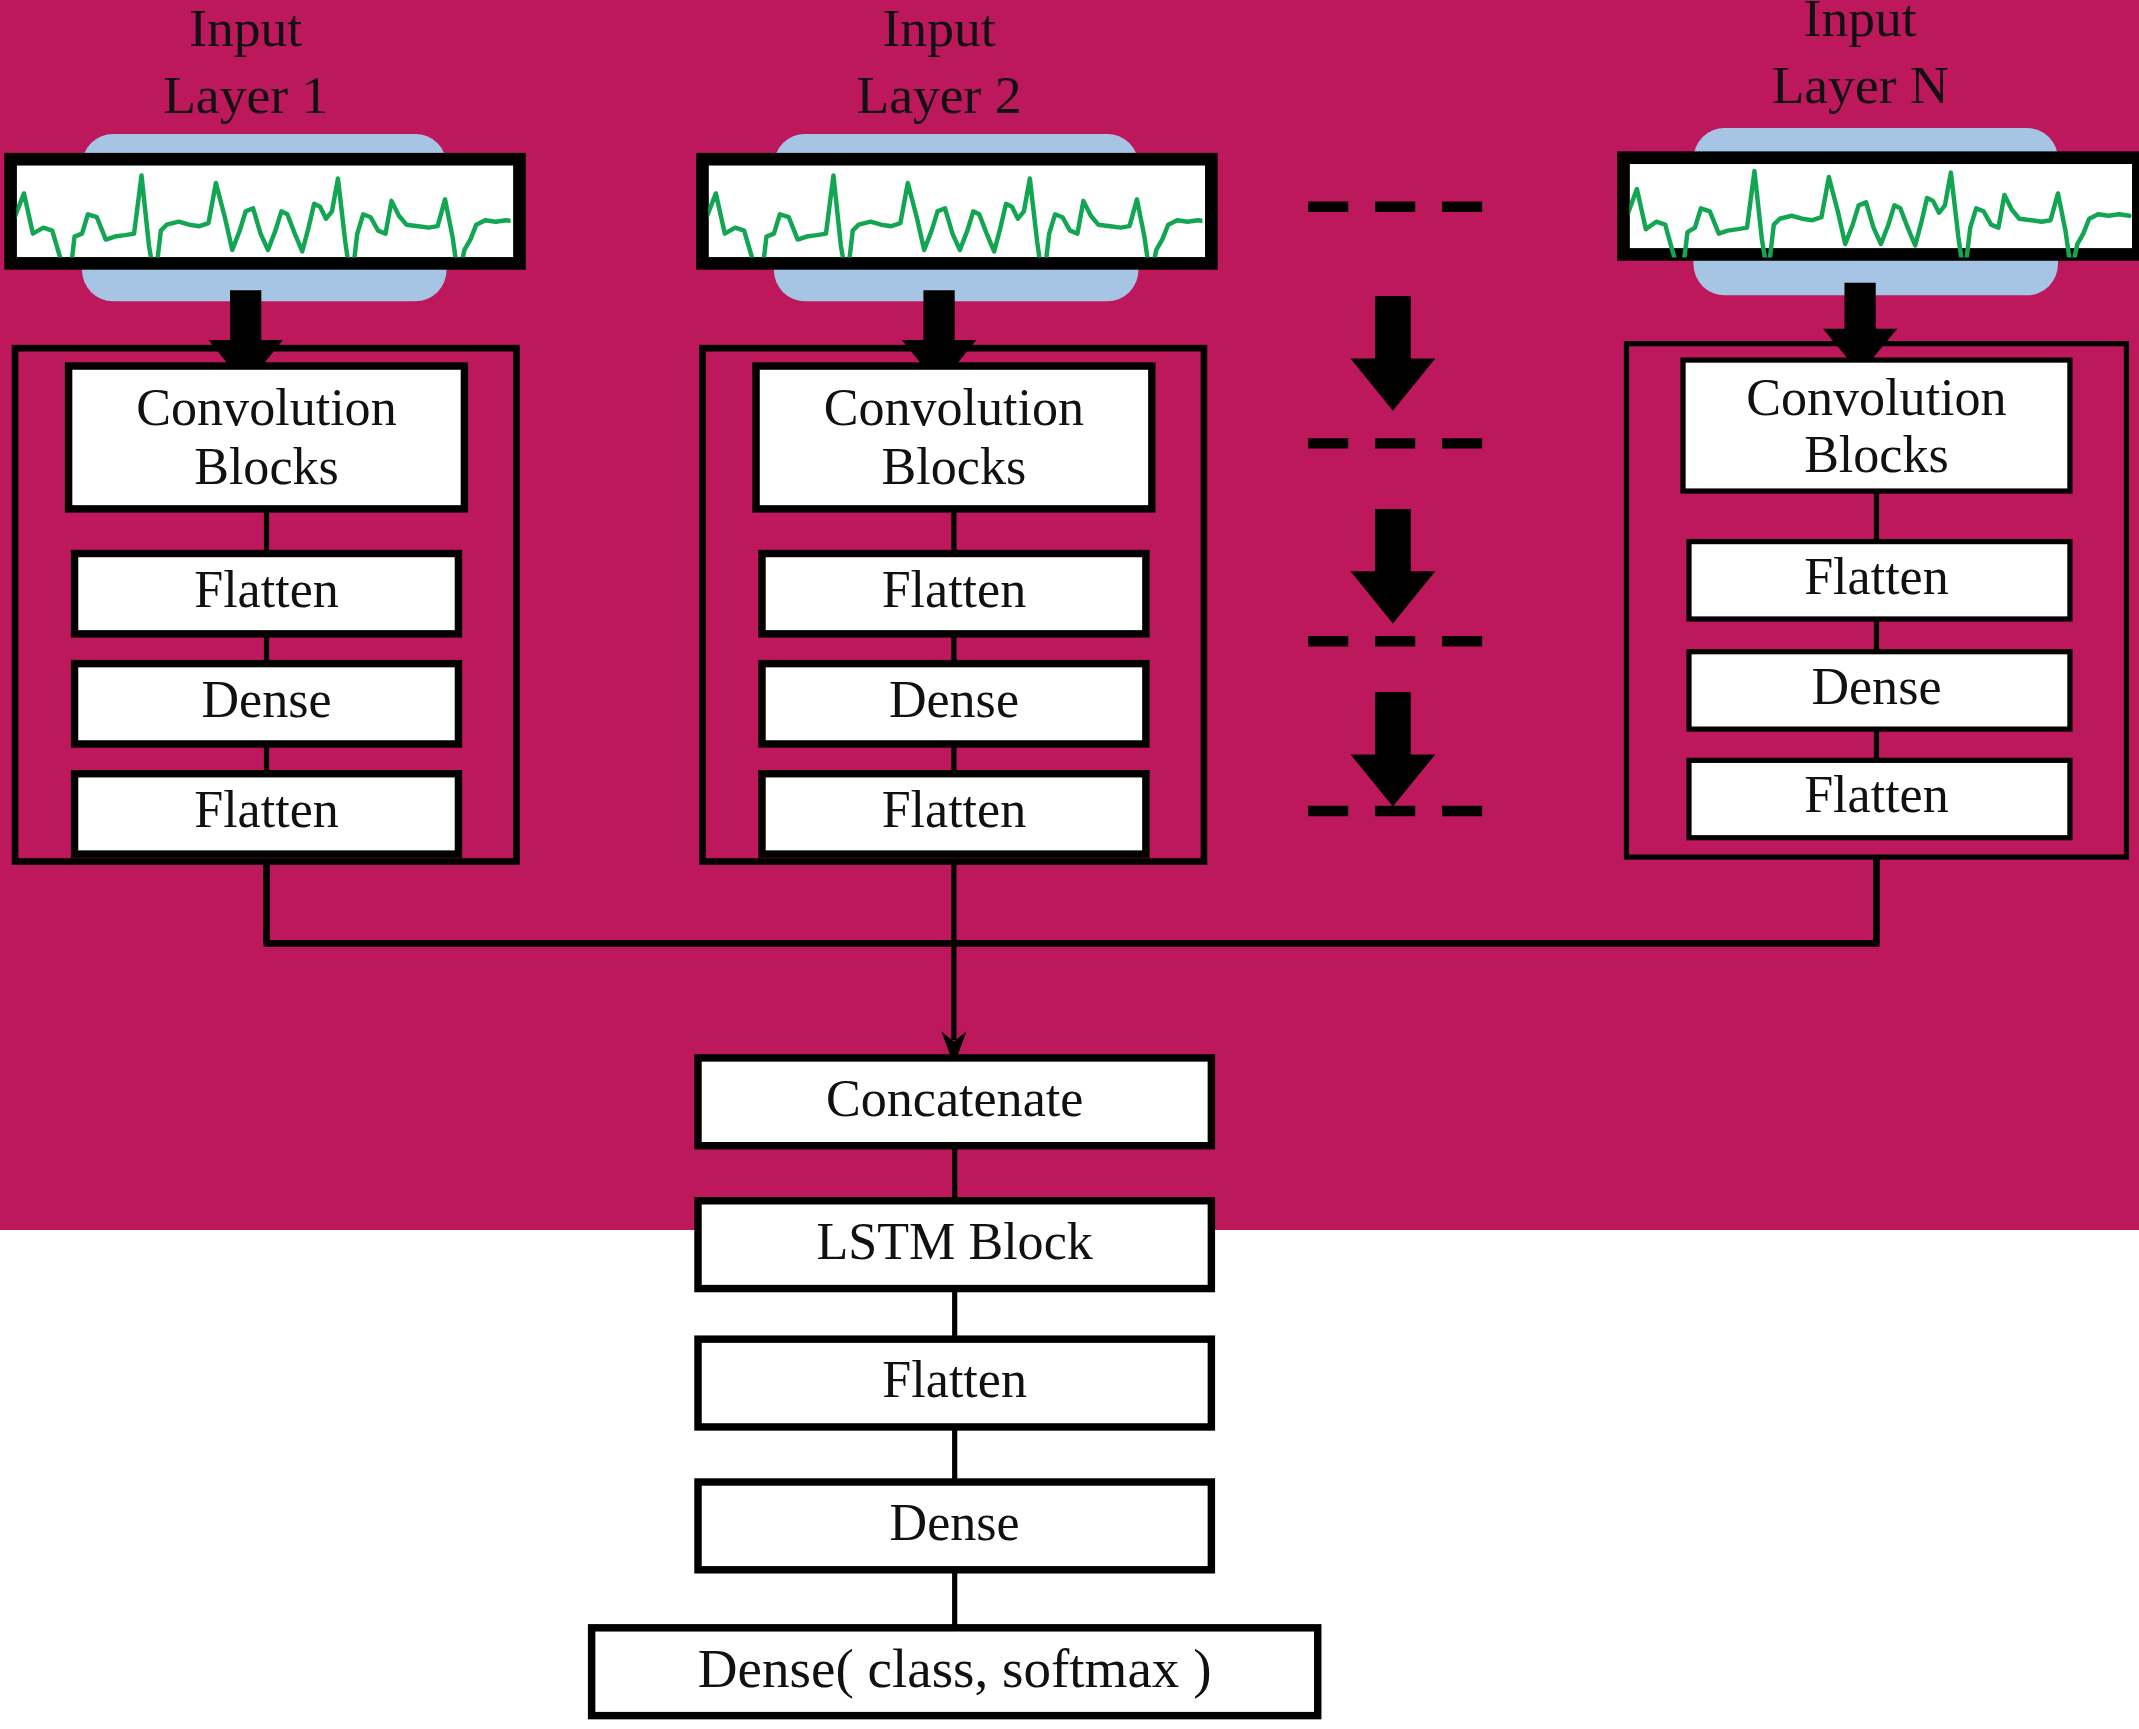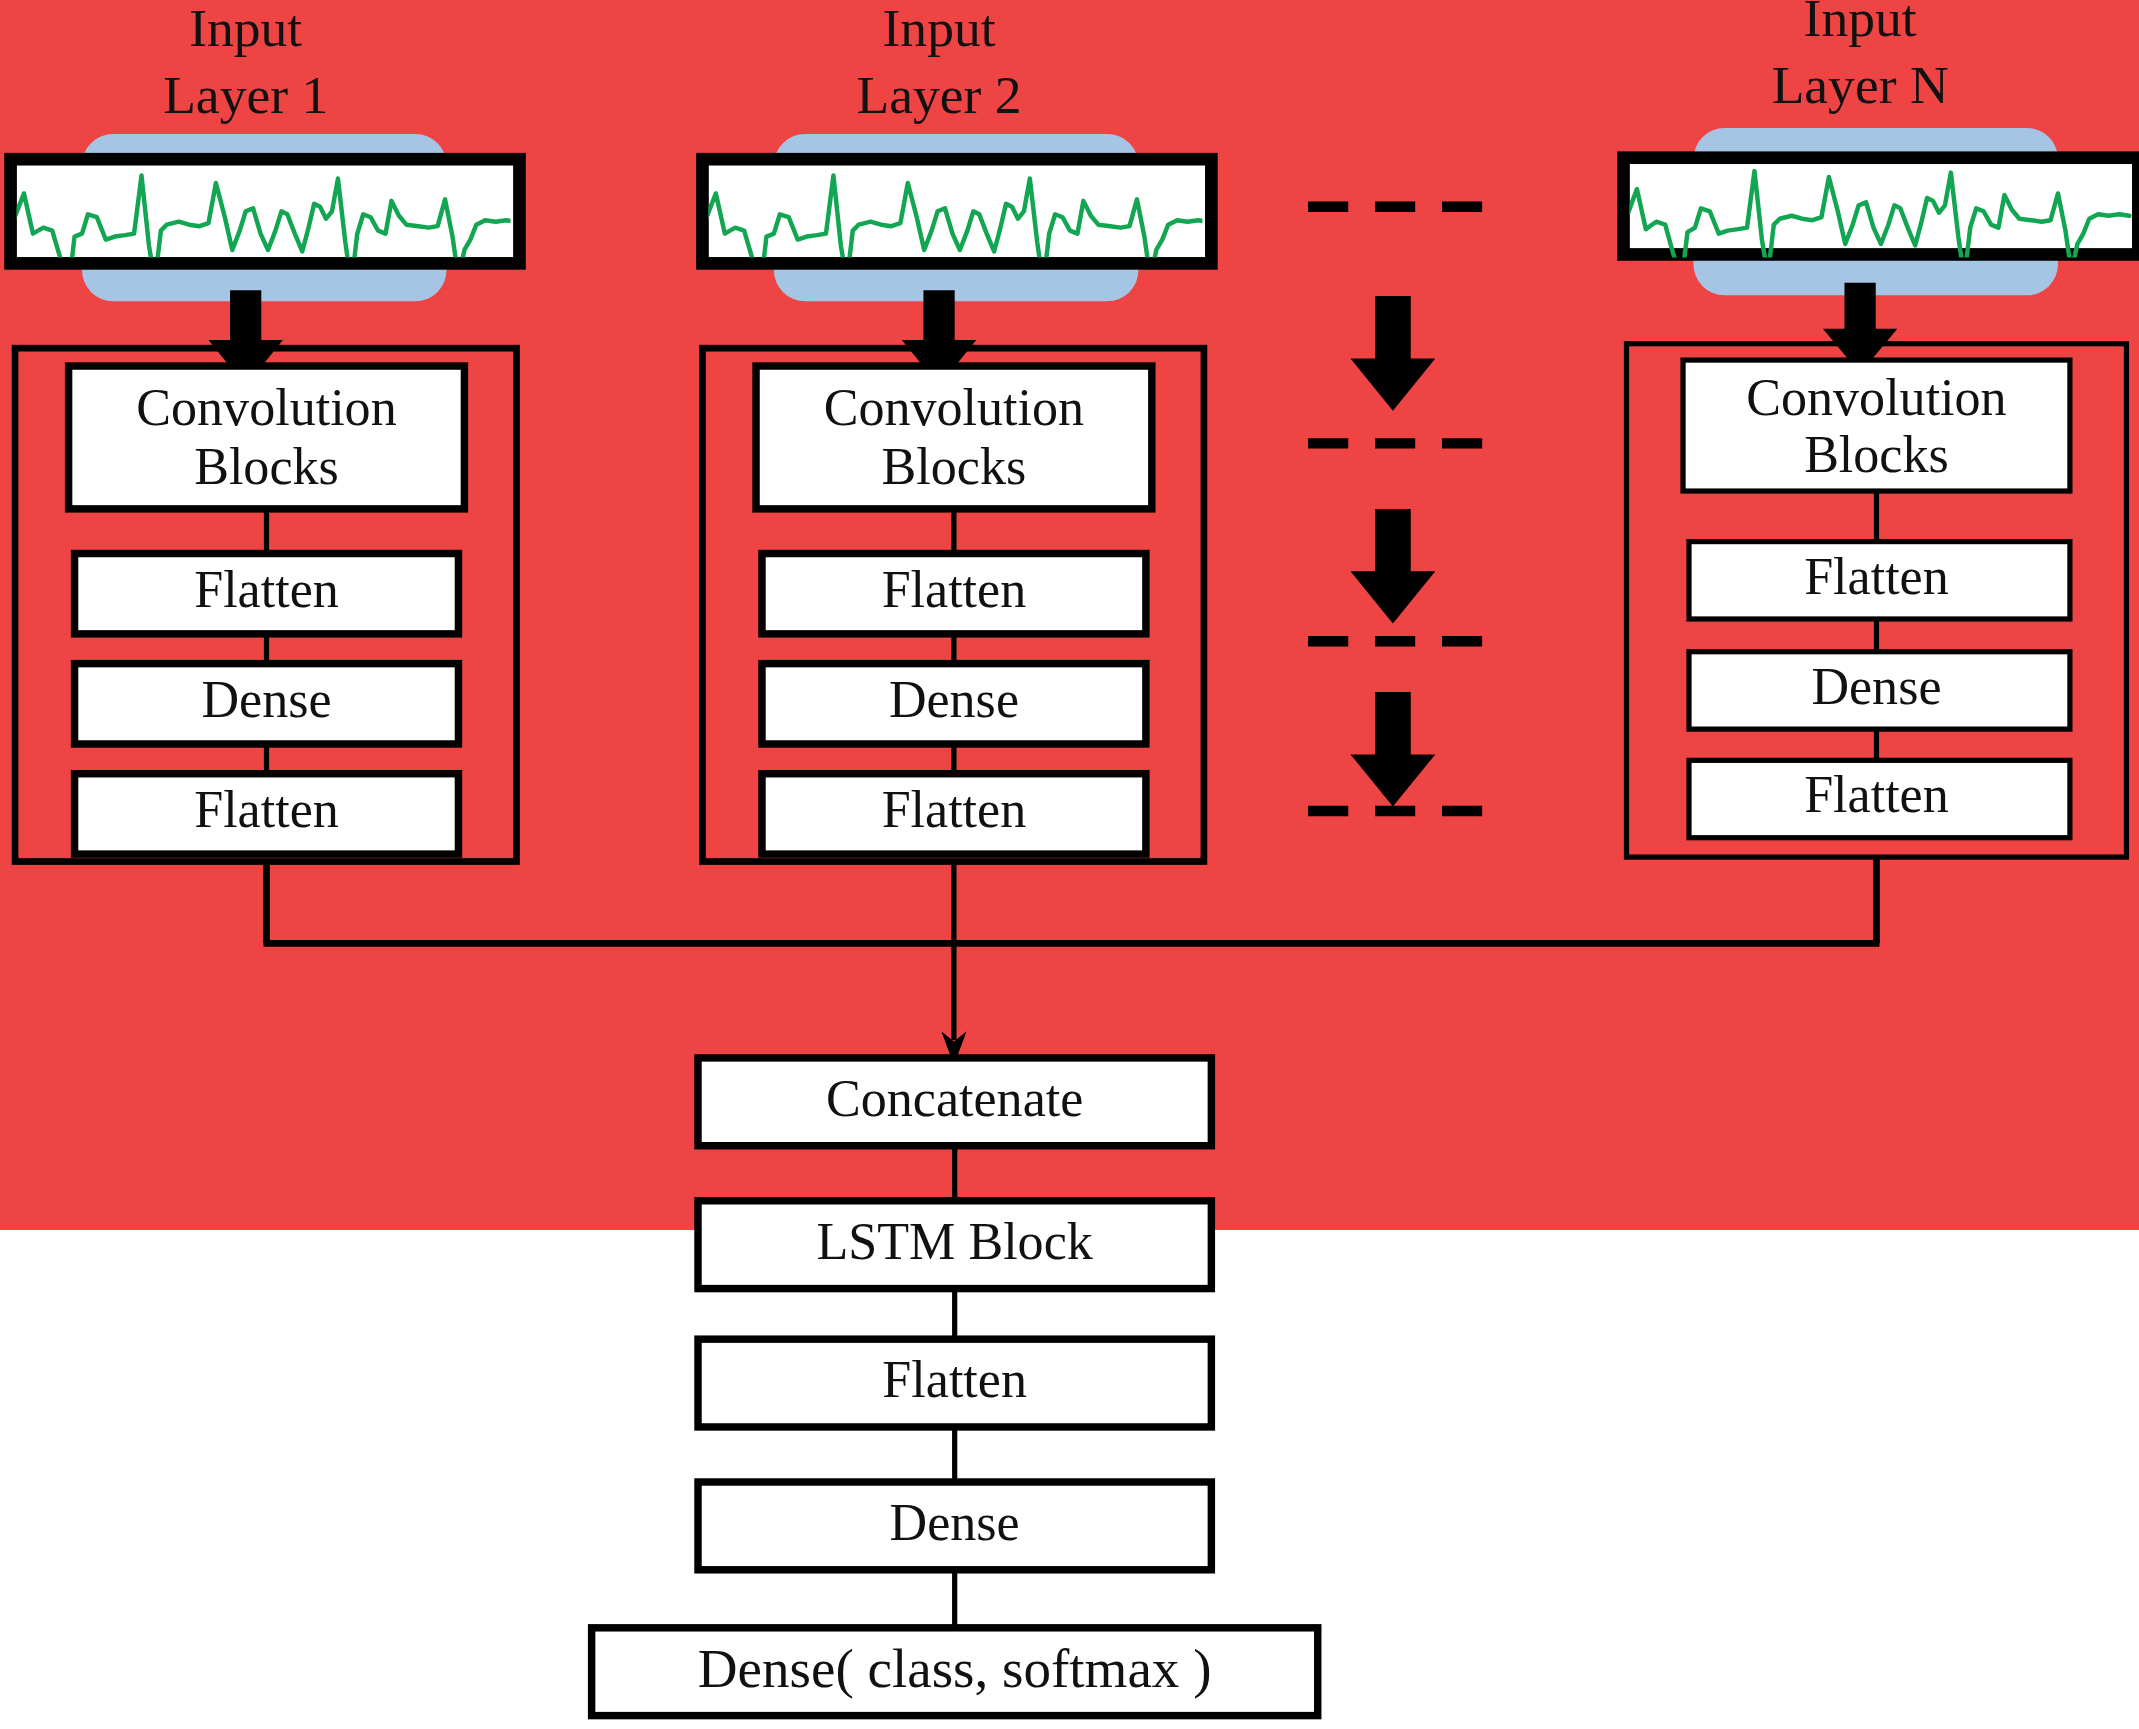--- a/index.html
+++ b/index.html
@@ -11,21 +11,21 @@
   body {
     width: 2140px;
     height: 1729px;
     font-family: "Liberation Serif", serif;
     overflow: hidden;
   }
   #diagram-root {
     position: relative;
     width: 2140px;
     height: 1230px;
-    background: #ef4444;
+    background: #be185d;
   }
   svg#arch-svg {
     display: block;
     width: 2140px;
     height: 1729px;
   }
   text {
     font-family: "Liberation Serif", serif;
     fill: #111111;
     text-anchor: middle;

